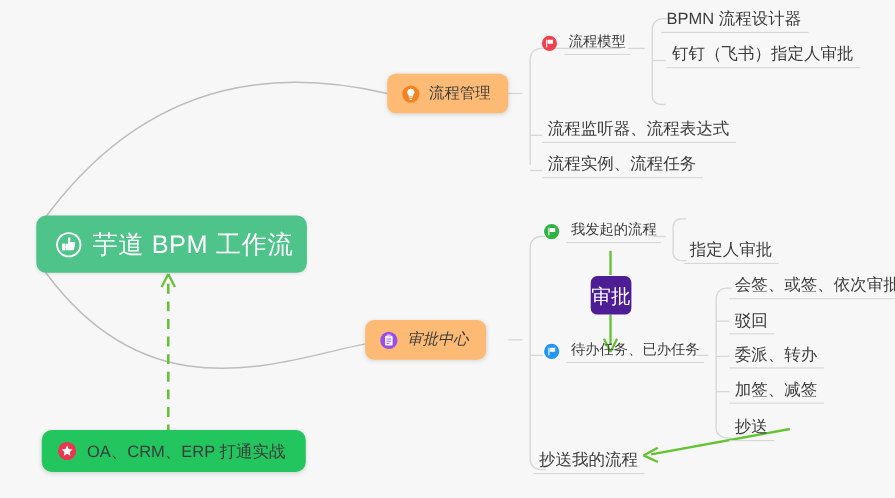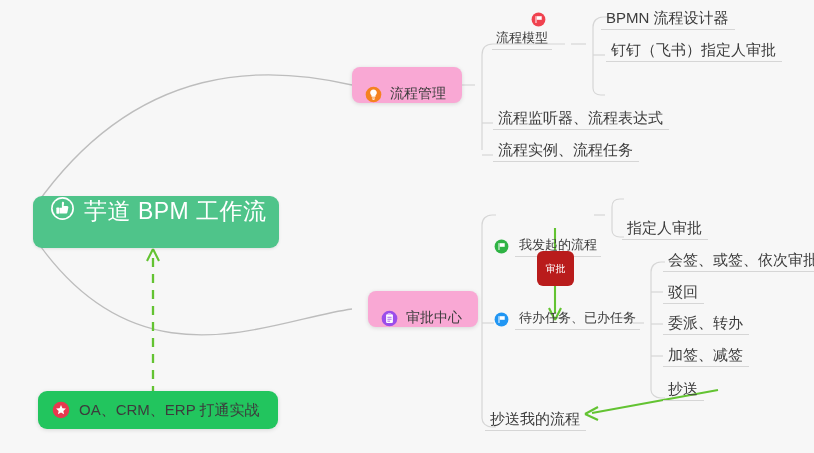--- a/index.html
+++ b/index.html
@@ -30,40 +30,40 @@
   .root-node {
     position: absolute;
     left: 33px;
     top: 196px;
     width: 246px;
     height: 52px;
     background: #4fc48a;
     border-radius: 9px;
     box-shadow: 0 1px 3px rgba(0,0,0,0.10);
     display: flex;
-    align-items: flex-start;
+    align-items: center;
     padding-left: 17px;
     box-sizing: border-box;
   }
   .root-label {
     color: #ffffff;
     font-size: 23px;
     letter-spacing: 0.5px;
     margin-left: 9px;
     white-space: nowrap;
   }
 
   
   .branch-node {
     position: absolute;
-    background: #f9a8d4;
+    background: #fdba74;
     border-radius: 8px;
     box-shadow: 0 1px 4px rgba(0,0,0,0.13);
     display: flex;
-    align-items: flex-end;
+    align-items: center;
     padding: 0 16px 0 13px;
     height: 36px;
     box-sizing: border-box;
     white-space: nowrap;
   }
   .branch-label {
     color: #3c3c3c;
     font-size: 14px;
     margin-left: 8px;
   }
@@ -113,24 +113,24 @@
     font-size: 15px;
     padding: 0 6px 4px 5px;
     border-bottom: 1px solid #d6d6d6;
     white-space: nowrap;
     line-height: 15px;
   }
 
   
   .anno-box {
     position: absolute;
-    background: #b91c1c;
+    background: #4c1d95;
     border-radius: 6px;
     color: #ffffff;
-    font-size: 10px;
+    font-size: 18px;
     display: flex;
     align-items: center;
     justify-content: center;
     box-sizing: border-box;
   }
 
   .ic {
     display: inline-flex;
     align-items: center;
     justify-content: center;
@@ -208,53 +208,53 @@
       <svg width="17" height="17" viewBox="0 0 20 20">
         <circle cx="10" cy="10" r="9.2" fill="#f58220"></circle>
         <path d="M10 4.2 C7.7 4.2 6.1 5.9 6.1 8.0 C6.1 9.4 6.9 10.3 7.6 11.1 L7.6 12.6 L12.4 12.6 L12.4 11.1 C13.1 10.3 13.9 9.4 13.9 8.0 C13.9 5.9 12.3 4.2 10 4.2 Z" fill="#ffffff"></path>
         <rect x="8.1" y="13.4" width="3.8" height="1.2" rx="0.6" fill="#ffffff"></rect>
         <rect x="8.6" y="15.2" width="2.8" height="1.1" rx="0.55" fill="#ffffff"></rect>
       </svg>
     </span>
     <span class="branch-label">流程管理</span>
   </div>
 
-  <div class="sub-node" style="left:492px; top:12px;flex-direction:column;">
+  <div class="sub-node" style="left:492px; top:30px;">
     <span class="ic">
       <svg width="15" height="15" viewBox="0 0 20 20">
         <circle cx="10" cy="10" r="9.2" fill="#f0424f"></circle>
         <rect x="6.0" y="5.2" width="1.3" height="9.6" rx="0.6" fill="#ffffff"></rect>
         <path d="M7.7 5.6 L14.3 5.6 L14.3 10.4 L7.7 10.4 Z" fill="#ffffff"></path>
       </svg>
     </span>
     <span class="sub-text">流程模型</span>
   </div>
 
   <div class="leaf" style="left:601px; top:10px;">BPMN 流程设计器</div>
   <div class="leaf" style="left:606px; top:42px;">钉钉（飞书）指定人审批</div>
 
   <div class="leaf" style="left:493px; top:110px;">流程监听器、流程表达式</div>
   <div class="leaf" style="left:493px; top:142px;">流程实例、流程任务</div>
 
-  <div class="branch-node" style="left:368px; top:291px;">
+  <div class="branch-node" style="left:332px; top:291px;font-style:italic;">
     <span class="ic">
       <svg width="17" height="17" viewBox="0 0 20 20">
         <circle cx="10" cy="10" r="9.2" fill="#9b4dea"></circle>
         <rect x="6.0" y="5.0" width="8.0" height="10.3" rx="1.3" fill="#ffffff"></rect>
         <rect x="8.0" y="3.7" width="4.0" height="2.3" rx="0.8" fill="#ffffff"></rect>
         <rect x="8.0" y="3.7" width="4.0" height="2.3" rx="0.8" fill="#9b4dea" opacity="0.35"></rect>
         <rect x="7.5" y="8.0" width="5.0" height="1.0" fill="#9b4dea"></rect>
         <rect x="7.5" y="10.3" width="5.0" height="1.0" fill="#9b4dea"></rect>
         <rect x="7.5" y="12.6" width="3.2" height="1.0" fill="#9b4dea"></rect>
       </svg>
     </span>
     <span class="branch-label">审批中心</span>
   </div>
 
-  <div class="sub-node" style="left:494px; top:201px;margin-top:36px;">
+  <div class="sub-node" style="left:494px; top:201px;">
     <span class="ic">
       <svg width="15" height="15" viewBox="0 0 20 20">
         <circle cx="10" cy="10" r="9.2" fill="#2fb344"></circle>
         <rect x="6.0" y="5.2" width="1.3" height="9.6" rx="0.6" fill="#ffffff"></rect>
         <path d="M7.7 5.6 L14.3 5.6 L14.3 10.4 L7.7 10.4 Z" fill="#ffffff"></path>
       </svg>
     </span>
     <span class="sub-text">我发起的流程</span>
   </div>
 

